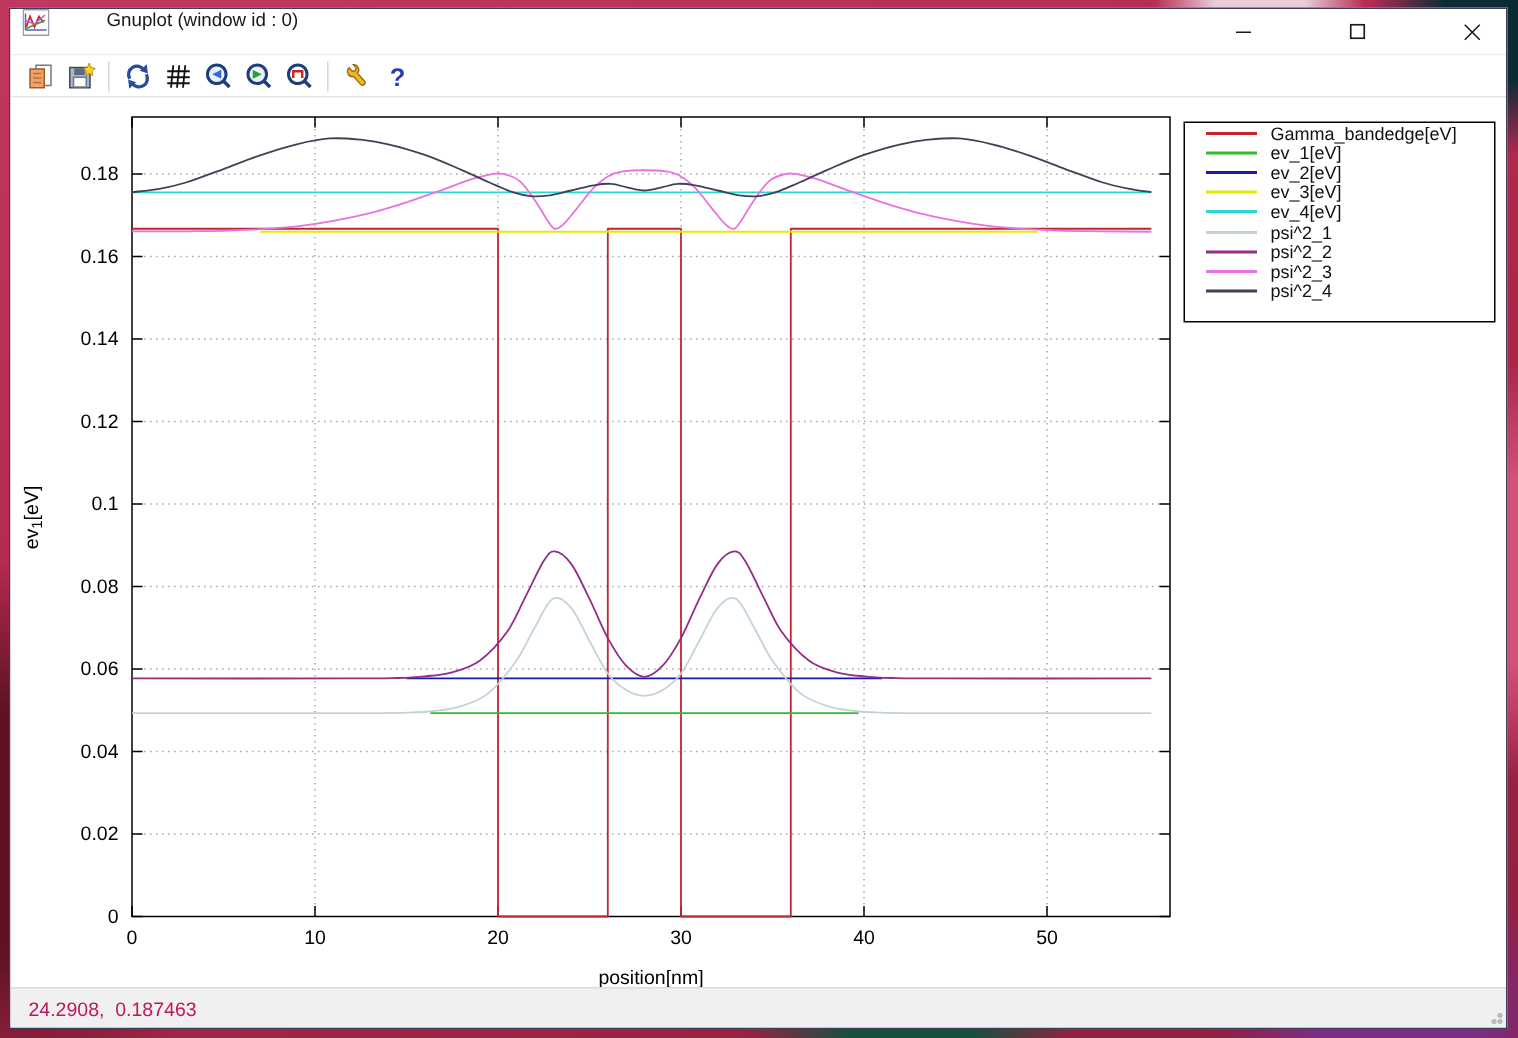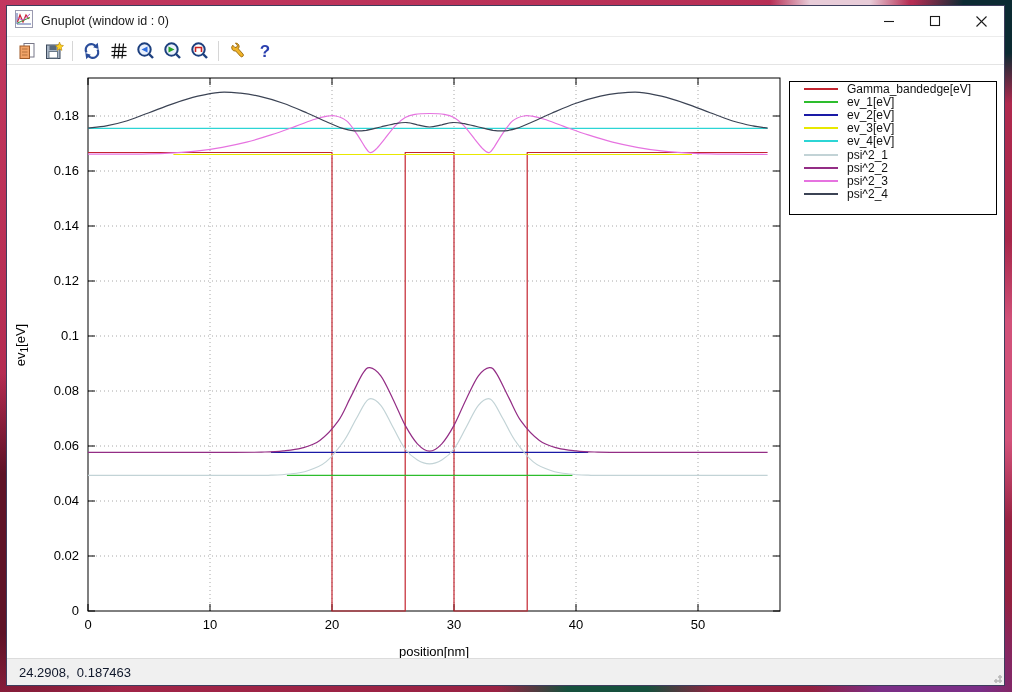--- a/index.html
+++ b/index.html
@@ -10,41 +10,41 @@
       radial-gradient(circle at 83% 0%, #e8ccd8 0 30px, rgba(232,204,216,0) 70px),
       radial-gradient(circle at 100% 55%, #d2527a 0 60px, rgba(210,82,122,0) 140px),
       radial-gradient(circle at 60% 100%, #16503d 0 40px, rgba(22,80,61,0) 110px),
       radial-gradient(circle at 92% 100%, #7a2e86 0 50px, rgba(122,46,134,0) 120px),
       radial-gradient(circle at 0% 80%, #5e1226 0 80px, rgba(94,18,38,0) 180px),
       linear-gradient(160deg,#c2375f 0%, #b22a50 40%, #8e1f3e 100%);
   }
   .window{position:absolute;left:6px;top:5px;width:999px;height:681px;
     background:#fff;border:1px solid #3d3d5c;box-sizing:border-box;
     display:flex;flex-direction:column;}
-  .titlebar{height:30px;display:flex;align-items:center;background:#fff;
-    border-bottom:1px solid #ececec;flex:0 0 auto;}
+  .titlebar{height:30px;display:flex;background:#fff;
+    border-bottom:1px solid #ececec;flex:0 0 auto;gap:30px;}
   .app-icon{margin-left:8px;flex:0 0 auto;}
   .title-text{margin-left:8px;font-size:12.5px;color:#1a1a1a;flex:1 1 auto;}
   .win-btn{width:46px;height:30px;display:flex;align-items:center;justify-content:center;
     flex:0 0 auto;background:#fff;border:none;padding:0;}
   .toolbar{height:27px;display:flex;align-items:center;background:#fff;
     border-bottom:1px solid #e4e4e4;flex:0 0 auto;padding-left:6px;}
   .tb-btn{width:25px;height:24px;display:flex;align-items:center;justify-content:center;
     background:transparent;border:none;padding:0;margin:0 1px;}
   .tb-sep{width:1px;height:20px;background:#d6d6d6;margin:0 5px;}
   .canvas{position:relative;flex:1 1 auto;background:#fff;overflow:hidden;}
   #plot-svg{position:absolute;left:0;top:0;}
   #legend{position:absolute;left:782px;top:16px;width:208px;height:134px;
     background:#fff;border:1px solid #000;box-sizing:border-box;padding-top:0;}
   .lg-row{height:13.2px;display:flex;align-items:center;}
   .lg-line{width:34px;height:2px;margin-left:14px;flex:0 0 auto;}
   .lg-label{margin-left:9px;font-size:12px;color:#111;line-height:1;}
   .statusbar{height:26px;background:#f0f0f0;border-top:1px solid #dcdcdc;
     display:flex;align-items:center;flex:0 0 auto;position:relative;}
-  .status-text{margin-left:12px;font-size:13px;color:#0f172a;white-space:pre;}
+  .status-text{margin-left:12px;font-size:13px;color:#be185d;white-space:pre;}
   .grip{position:absolute;right:2px;bottom:2px;width:12px;height:12px;
     background:
      radial-gradient(circle at 10px 10px,#bbb 1.5px,transparent 2px),
      radial-gradient(circle at 6px 10px,#bbb 1.5px,transparent 2px),
      radial-gradient(circle at 10px 6px,#bbb 1.5px,transparent 2px);}
 </style>
 </head>
 <body>
 
 <div class="window">

